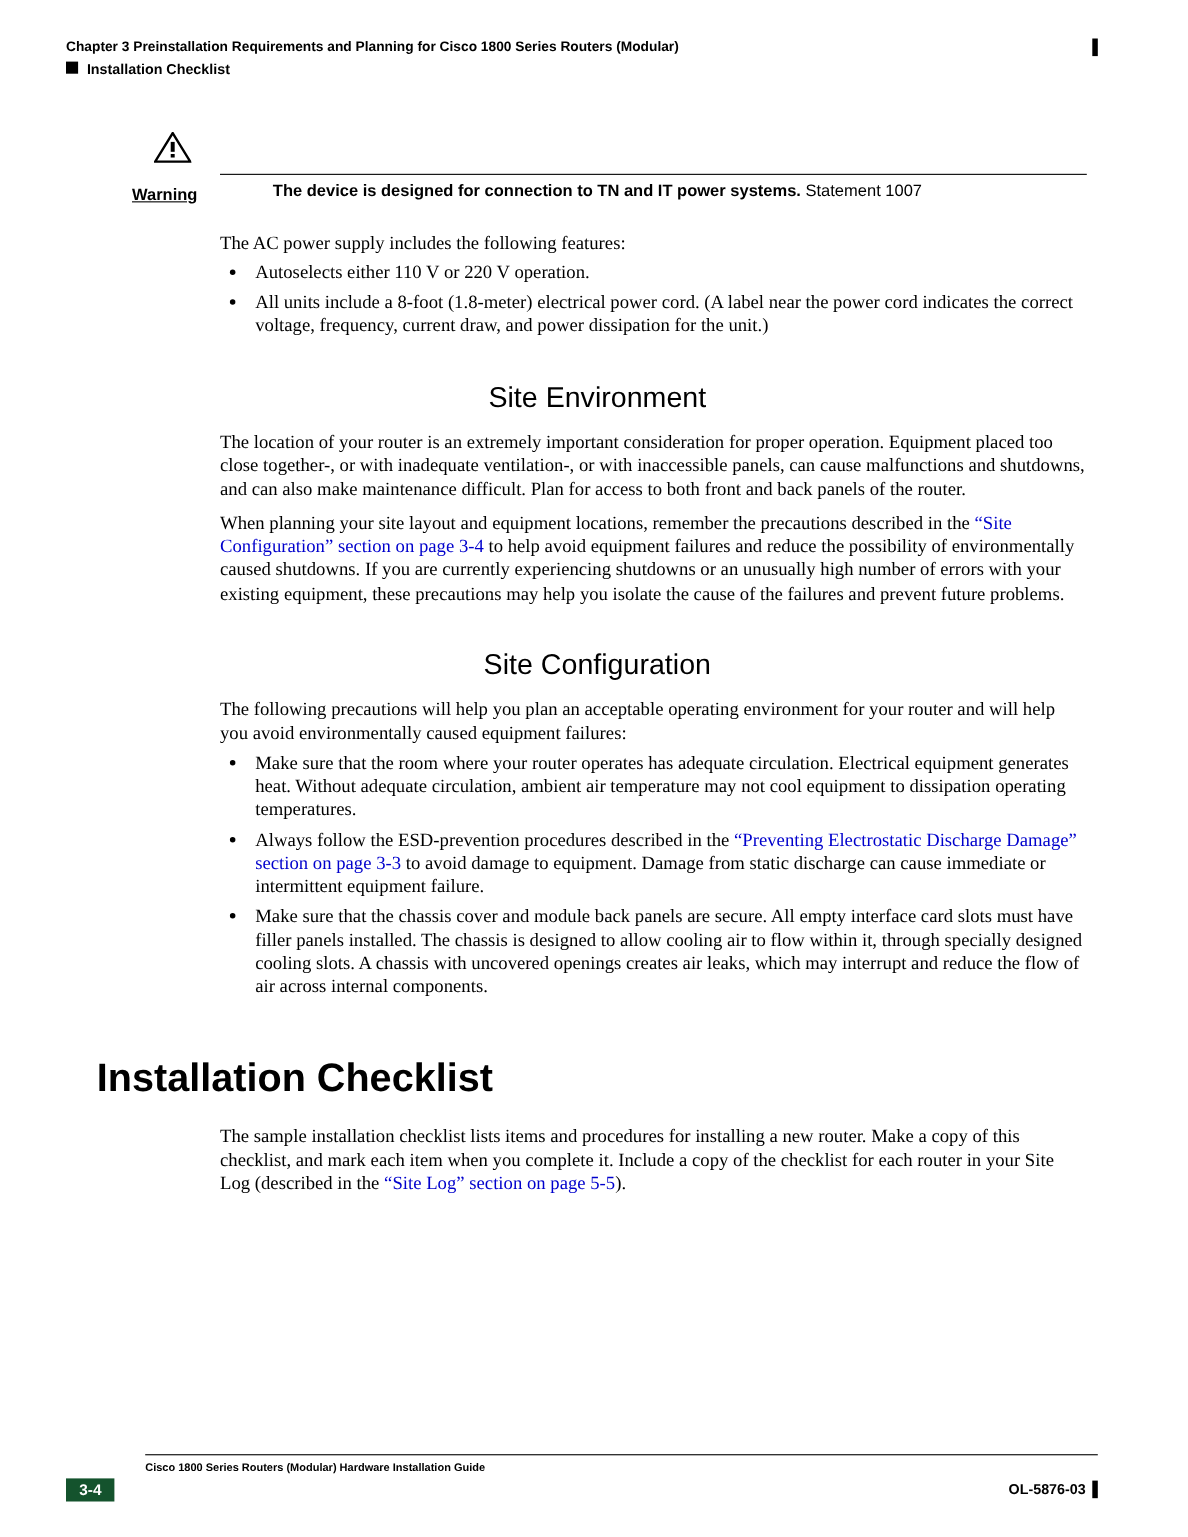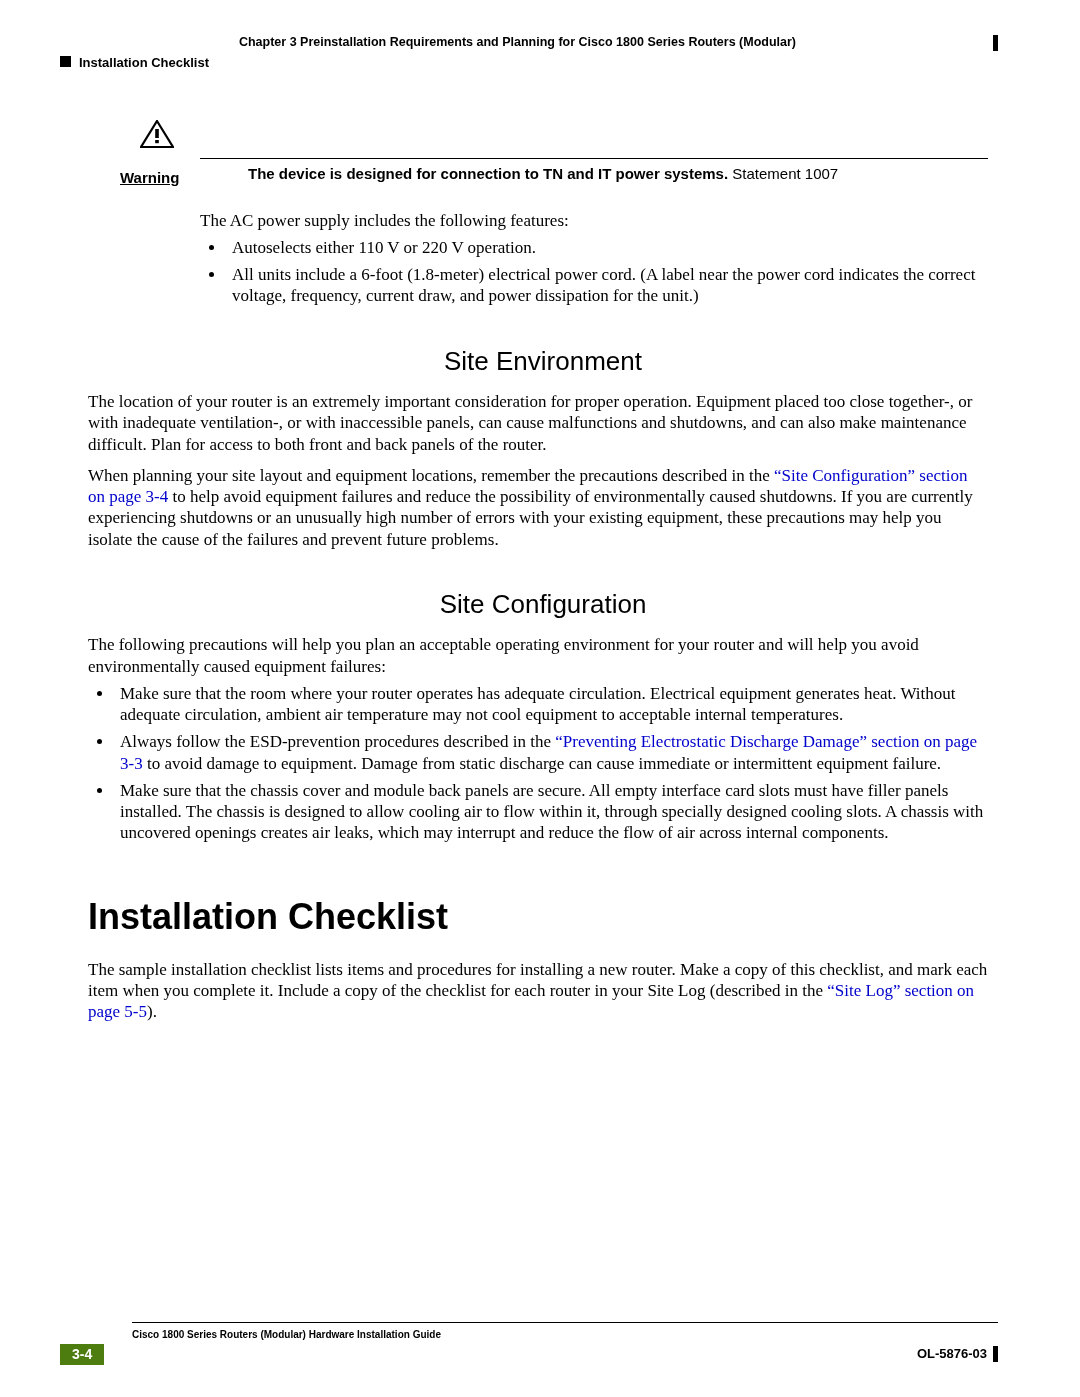--- a/index.html
+++ b/index.html
@@ -17,21 +17,21 @@
   .header {
     position: absolute;
     top: 35px;
     left: 60px;
     right: 82px;
   }
   .header-chapter {
     font-family: Arial, Helvetica, sans-serif;
     font-weight: bold;
     font-size: 12.5px;
-    text-align: center;
+    text-align: left;
     border-right: 5px solid #000;
     padding-right: 18px;
   }
   .header-section {
     font-family: Arial, Helvetica, sans-serif;
     font-weight: bold;
     font-size: 13px;
     margin-top: 4px;
   }
   .header-square {
@@ -107,21 +107,21 @@
     font-size: 26px;
     margin: 38px 0 14px 10px;
     text-align: center;
   }
   h1.main-section {
     font-family: Arial, Helvetica, sans-serif;
     font-weight: bold;
     font-size: 36px;
     margin: 50px 0 20px 0;
   }
-  .indent { }
+  .indent { margin-left: 112px; }
   a.link { color: #0000cc; text-decoration: none; }
   .footer {
     position: absolute;
     left: 60px;
     right: 82px;
     bottom: 32px;
   }
   .footer-hr {
     border: none;
     border-top: 1.2px solid #000;
@@ -134,21 +134,21 @@
     align-items: center;
   }
   .footer-title {
     font-family: Arial, Helvetica, sans-serif;
     font-weight: bold;
     font-size: 10px;
     margin-left: 72px;
     margin-bottom: 2px;
   }
   .footer-page {
-    background: #4d7c0f;
+    background: #14532d;
     color: #fff;
     font-family: Arial, Helvetica, sans-serif;
     font-weight: bold;
     font-size: 14px;
     padding: 2px 12px 2px 12px;
     display: inline-block;
   }
   .footer-doc {
     font-family: Arial, Helvetica, sans-serif;
     font-weight: bold;
@@ -189,35 +189,35 @@
         <div class="warning-label">Warning</div>
       </div>
       <div class="warning-text"><b>The device is designed for connection to TN and IT power systems.</b><span> Statement 1007</span></div>
     </div>
   </div>
 
   <div class="body-text">
     <p class="para">The AC power supply includes the following features:</p>
     <ul class="bullets">
       <li>Autoselects either 110 V or 220 V operation.</li>
-      <li>All units include a 6-foot (1.8-meter) electrical power cord. (A label near the power cord indicates the correct voltage, frequency, current draw, and power dissipation for the unit.)</li>
+      <li>All units include a 8-foot (1.8-meter) electrical power cord. (A label near the power cord indicates the correct voltage, frequency, current draw, and power dissipation for the unit.)</li>
     </ul>
   </div>
 
   <h2 class="section">Site Environment</h2>
   <div class="indent">
     <p class="para">The location of your router is an extremely important consideration for proper operation. Equipment placed too close together-, or with inadequate ventilation-, or with inaccessible panels, can cause malfunctions and shutdowns, and can also make maintenance difficult. Plan for access to both front and back panels of the router.</p>
     <p class="para" style="margin-top:10px"><span>When planning your site layout and equipment locations, remember the precautions described in the </span><a href="#" class="link">“Site Configuration” section on page 3-4</a><span> to help avoid equipment failures and reduce the possibility of environmentally caused shutdowns. If you are currently experiencing shutdowns or an unusually high number of errors with your existing equipment, these precautions may help you isolate the cause of the failures and prevent future problems.</span></p>
   </div>
 
   <h2 class="section">Site Configuration</h2>
   <div class="indent">
     <p class="para">The following precautions will help you plan an acceptable operating environment for your router and will help you avoid environmentally caused equipment failures:</p>
     <ul class="bullets">
-      <li>Make sure that the room where your router operates has adequate circulation. Electrical equipment generates heat. Without adequate circulation, ambient air temperature may not cool equipment to acceptable internal temperatures.</li>
+      <li>Make sure that the room where your router operates has adequate circulation. Electrical equipment generates heat. Without adequate circulation, ambient air temperature may not cool equipment to dissipation operating temperatures.</li>
       <li><span>Always follow the ESD-prevention procedures described in the </span><a href="#" class="link">“Preventing Electrostatic Discharge Damage” section on page 3-3</a><span> to avoid damage to equipment. Damage from static discharge can cause immediate or intermittent equipment failure.</span></li>
       <li>Make sure that the chassis cover and module back panels are secure. All empty interface card slots must have filler panels installed. The chassis is designed to allow cooling air to flow within it, through specially designed cooling slots. A chassis with uncovered openings creates air leaks, which may interrupt and reduce the flow of air across internal components.</li>
     </ul>
   </div>
 
   <h1 class="main-section">Installation Checklist</h1>
   <div class="indent">
     <p class="para"><span>The sample installation checklist lists items and procedures for installing a new router. Make a copy of this checklist, and mark each item when you complete it. Include a copy of the checklist for each router in your Site Log (described in the </span><a href="#" class="link">“Site Log” section on page 5-5</a><span>).</span></p>
   </div>
 

